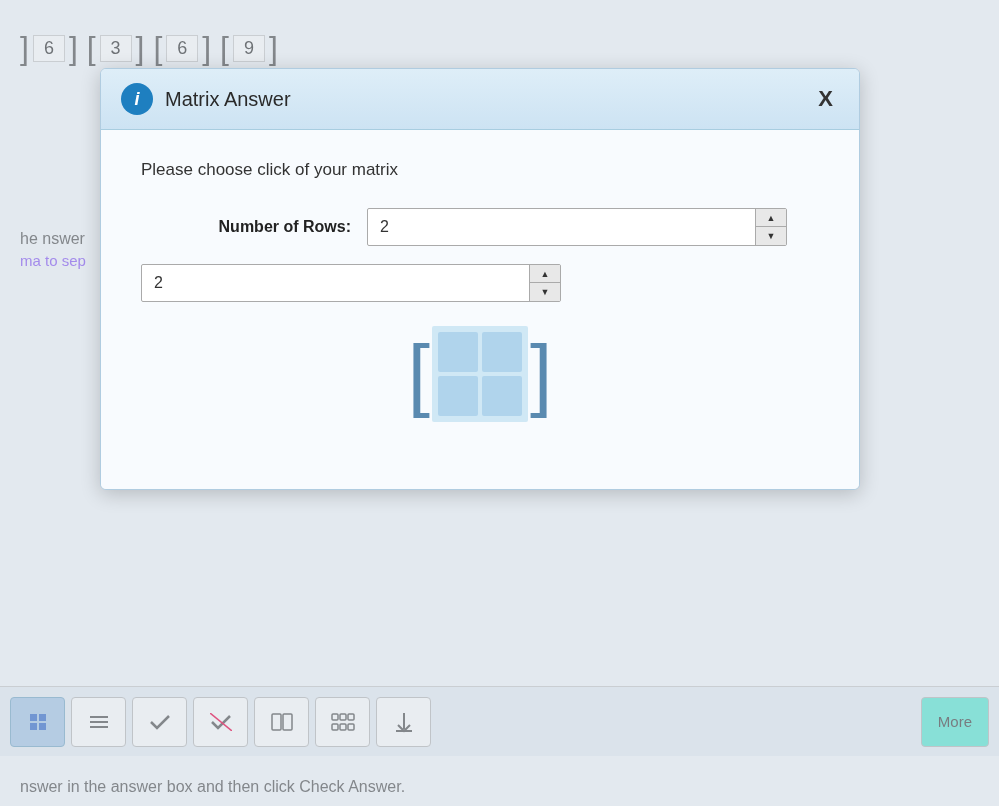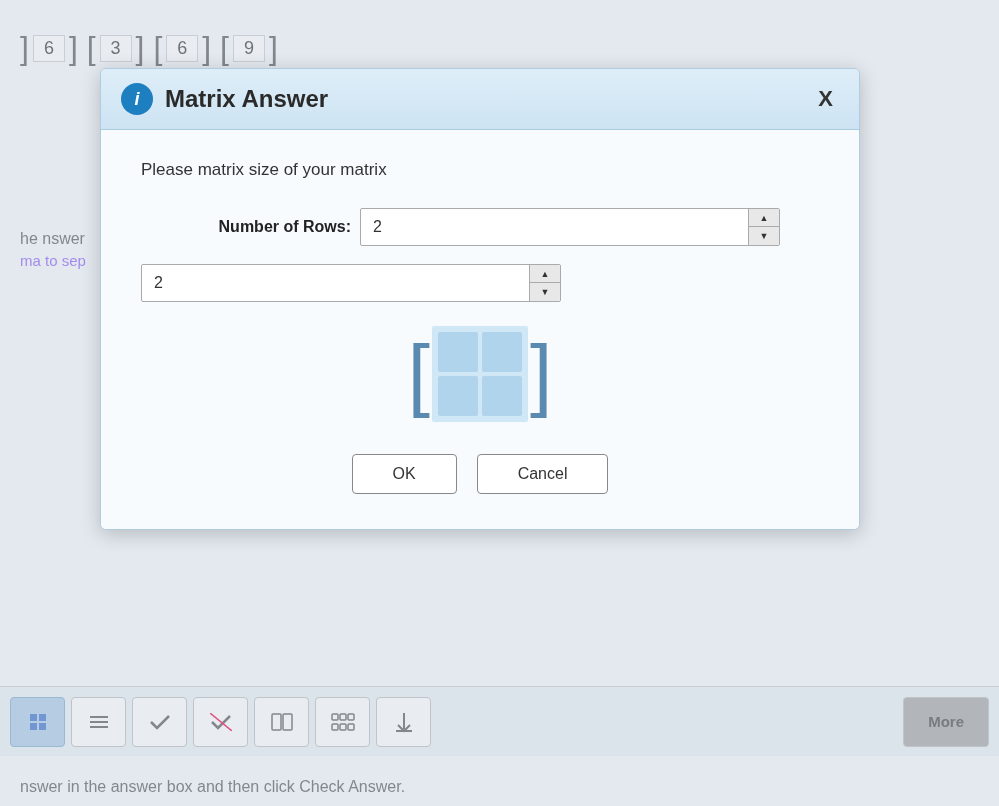--- a/index.html
+++ b/index.html
@@ -99,32 +99,31 @@
       cursor: pointer;
     }
 
     .toolbar-btn.accent {
       background: #a8c8e8;
       border-color: #7aaac8;
     }
 
     .toolbar-more {
       margin-left: auto;
-      padding: 0 24px;
+      padding: 0 16px;
       height: 50px;
-      background: #a3a3a3;
+      background: #5eead4;
       border: 1px solid #bbb;
       border-radius: 4px;
       display: flex;
       align-items: center;
       justify-content: center;
       font-size: 15px;
       color: #444;
       cursor: pointer;
-      font-weight: bold;
     }
 
     .bg-bottom-text {
       position: absolute;
       bottom: 10px; left: 20px;
       font-size: 16px;
       color: #555;
     }
 
     
@@ -169,23 +168,23 @@
       font-size: 18px;
       font-weight: bold;
       display: flex;
       align-items: center;
       justify-content: center;
       font-style: italic;
       flex-shrink: 0;
     }
 
     .modal-title {
-      font-size: 24px;
+      font-size: 20px;
       color: #2a2a2a;
-      font-weight: bold;
+      font-weight: normal;
       flex: 1;
     }
 
     .close-btn {
       font-size: 22px;
       color: #333;
       cursor: pointer;
       font-weight: bold;
       padding: 2px 6px;
       line-height: 1;
@@ -200,21 +199,21 @@
     .choose-text {
       font-size: 17px;
       color: #333;
       margin-bottom: 28px;
     }
 
     .field-row {
       display: flex;
       align-items: center;
       margin-bottom: 18px;
-      gap: 9px;
+      gap: 16px;
     }
 
     .field-label {
       font-size: 16px;
       font-weight: bold;
       color: #222;
       min-width: 210px;
       text-align: right;
     }
 
@@ -407,21 +406,21 @@
 
 <div class="modal">
 
   <div class="modal-header">
     <div class="info-icon">i</div>
     <span class="modal-title">Matrix Answer</span>
     <span class="close-btn">X</span>
   </div>
 
   <div class="modal-body">
-    <div class="choose-text">Please matrix size of your matrix</div>
+    <div class="choose-text">Please choose click of your matrix</div>
 
     <div class="field-row">
       <div class="field-label">Number of Rows:</div>
       <div class="number-input-container">
         <div class="number-value">2</div>
         <div class="spinner-buttons">
           <div class="spin-up">▲</div>
           <div class="spin-down">▼</div>
         </div>
       </div>
@@ -443,18 +442,14 @@
         <div class="matrix-grid">
           <div class="matrix-cell"></div>
           <div class="matrix-cell"></div>
           <div class="matrix-cell"></div>
           <div class="matrix-cell"></div>
         </div>
         <span class="matrix-bracket-right">]</span>
       </div>
     </div>
 
-    <div class="modal-buttons">
-      <button class="btn-ok">OK</button>
-      <button class="btn-cancel">Cancel</button>
-    </div>
   </div>
 </div>
 
 </body></html>

